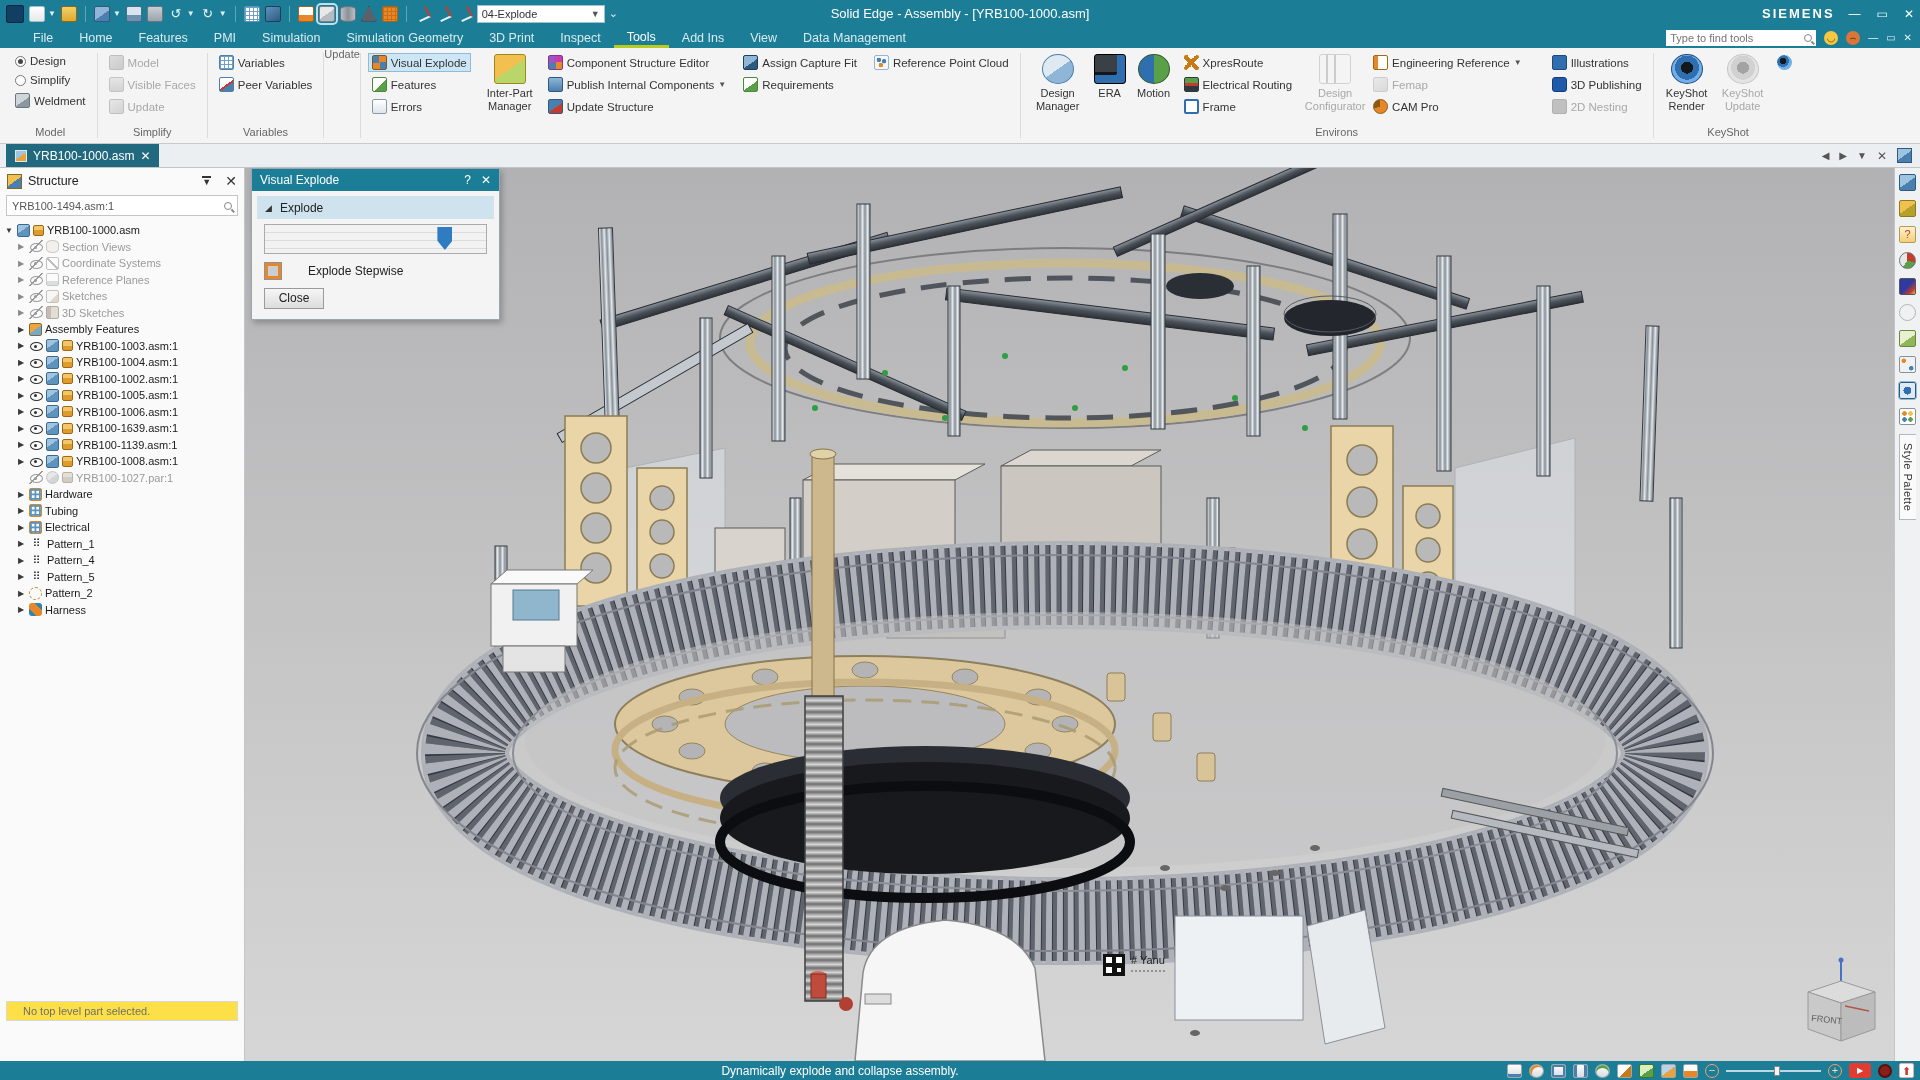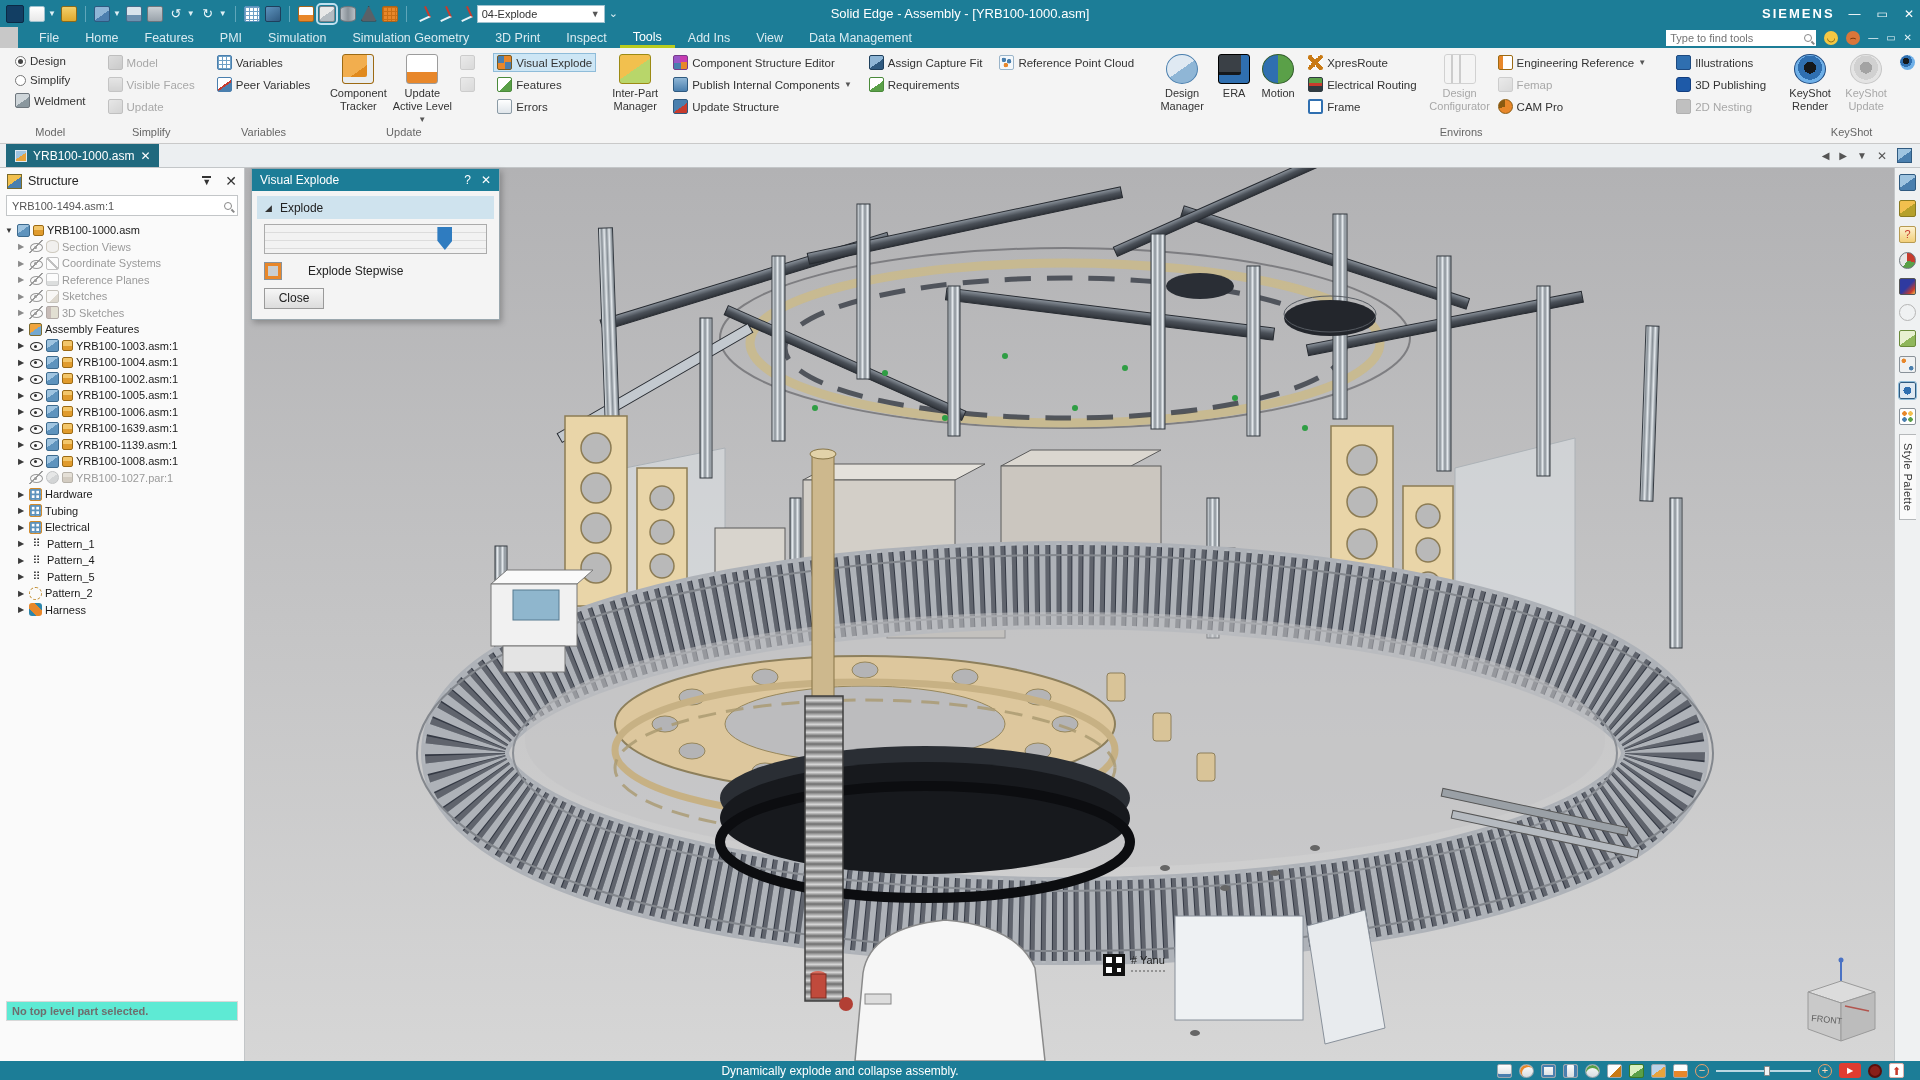--- a/index.html
+++ b/index.html
@@ -43,21 +43,21 @@
   .view-config .caret { color:#555; font-size:9px; }
   .qa-pin { color:#dff0f5; font-size:11px; margin-left:4px; }
   .tb-title { position:absolute; left:0; right:0; text-align:center; font-size:13px; pointer-events:none; }
   .tb-right { margin-left:auto; display:flex; align-items:center; gap:14px; z-index:2; }
   .brand { font-weight:bold; letter-spacing:2px; font-size:13px; }
   .winbtns { display:flex; gap:16px; font-size:12px; }
   .winbtns span { cursor:default; }
 
   
   .tabrow { height:21px; background:#1c7d97; display:flex; align-items:stretch; color:#d9ebf1;
-    padding-left:8px; position:relative;margin-left:18px; }
+    padding-left:20px; position:relative; }
   .tabs { display:flex; }
   .tab { padding:1px 13px 0; display:flex; align-items:center; font-size:12.5px; cursor:default; }
   .tab.active { color:#fff; border-bottom:3px solid #b9cc1e; padding-bottom:0; }
   .tabrow-right { margin-left:auto; display:flex; align-items:center; gap:8px; padding-right:8px; }
   .findbox { width:150px; height:16px; background:#fff; display:flex; align-items:center; padding:0 4px; }
   .findbox input { border:none; outline:none; width:120px; font-size:11px; color:#666;
     font-family:"Liberation Sans",sans-serif; }
   .mag { width:8px; height:8px; border:1.5px solid #888; border-radius:50%; position:relative; margin-left:auto; }
   .mag::after { content:""; position:absolute; width:4px; height:1.5px; background:#888;
     transform:rotate(45deg); left:6px; top:7px; }
@@ -182,22 +182,22 @@
   .ti-plane { background:linear-gradient(180deg,#fff 0 60%,#b9c4cc 60%); border:1px solid #8a9aa5; }
   .ti-sketch { background:linear-gradient(135deg,#fdf6e2 0 60%,#e8b64c 60%); border:1px solid #a98b3f; }
   .ti-sketch3d { background:linear-gradient(90deg,#e46a4a 0 40%,#e8c64c 40%); border:1px solid #a05030; }
   .ti-asmfeat { background:linear-gradient(145deg,#f0a43c 0 50%,#74a8cf 50%); border:1px solid #7c6a2f; }
   .ti-grid { background:#fff; border:1px solid #d08a2c;
     background-image:linear-gradient(#5e93bd 1.5px,transparent 1.5px),linear-gradient(90deg,#5e93bd 1.5px,transparent 1.5px);
     background-size:4.5px 4.5px; }
   .ti-pattern { border:none; border-radius:0; color:#2a2a2a; font-size:11px; line-height:13px; text-align:center; width:15px; }
   .ti-pattern2 { border:1px dashed #c08a2c; border-radius:50%; background:none; }
   .ti-harness { background:linear-gradient(45deg,#2e86ab 0 30%,#e8872a 30% 70%,#2e86ab 70%); border-radius:3px; }
-  .pf-msg { position:absolute; left:6px; right:6px; bottom:40px; background:#5eead4;
-    border:1px solid #d8d8d8; color:#6e6e6e; font-size:11px; padding:3px 5px;font-weight:bold; }
+  .pf-msg { position:absolute; left:6px; right:6px; bottom:40px; background:#fde047;
+    border:1px solid #d8d8d8; color:#6e6e6e; font-size:11px; padding:3px 16px; }
 
   
   .vx { position:absolute; left:251px; top:0; width:249px; background:#f4f4f4;
     border:1px solid #9aa7ae; box-shadow:2px 3px 6px rgba(0,0,0,.25); z-index:10; }
   .vx-title { height:22px; background:#1c7d97; color:#fff; display:flex; align-items:center;
     padding:0 8px; font-size:12px; }
   .vx-title .sp { flex:1; }
   .vx-title .b { font-size:12px; margin-left:10px; cursor:default; }
   .vx-sec { height:23px; background:#cfe3ee; display:flex; align-items:center; gap:8px;
     margin:5px; padding:0 8px; font-size:12px; color:#222; }
@@ -236,21 +236,21 @@
   .rb-palette { background:#fff; border:1px solid #8a9299;
     background-image:radial-gradient(circle at 30% 30%,#e8872a 2px,transparent 2.5px),
                      radial-gradient(circle at 70% 30%,#f2c04e 2px,transparent 2.5px),
                      radial-gradient(circle at 30% 70%,#4a7fae 2px,transparent 2.5px),
                      radial-gradient(circle at 70% 70%,#5aa048 2px,transparent 2.5px); }
   .rb-tab { writing-mode:vertical-rl; font-size:11px; color:#333; background:#fafafa;
     border:1px solid #b5b8ba; border-right:none; padding:8px 2px; letter-spacing:.5px; }
 
   
   .statusbar { height:19px; background:#1c7d97; display:flex; align-items:center; color:#fff;
-    position:relative; padding:0 16px; }
+    position:relative; padding:0 6px; }
   .sb-msg { position:absolute; left:0; right:240px; text-align:center; font-size:12px; pointer-events:none; }
   .sb-right { margin-left:auto; display:flex; align-items:center; gap:7px; z-index:2; }
   .sb-icon { width:15px; height:14px; border-radius:2px; background:linear-gradient(180deg,#fdfdfd,#d8dde0); border:1px solid #9aa7ae; }
   .sbi-capture-screen { box-shadow:inset 0 -3px 0 #4a7fae; }
   .sbi-zoom { border-radius:50%; box-shadow:inset 2px 2px 0 #e8872a; }
   .sbi-fit { box-shadow:inset 0 0 0 2px #4a7fae; }
   .sbi-pan { box-shadow:inset 3px 0 0 #4a7fae, inset -3px 0 0 #4a7fae; }
   .sbi-rotate { border-radius:50%; box-shadow:inset 0 3px 0 #5aa048; }
   .sbi-previous-view { background:linear-gradient(135deg,#fdfdfd 0 55%,#c97a15 55%); }
   .sbi-capture-image { background:linear-gradient(145deg,#d8f0c0 0 55%,#5aa048 55%); border-color:#3a7a28; }
@@ -400,38 +400,20 @@
             <span class="ic ic-peervars"></span>
             <span>Peer Variables</span>
           </div>
       </div>
     </div>
     <div class="rgl">Variables</div>
   </div>
   <div class="rsep"></div>
 
   <div class="rgroup">
-    <div class="rgc">
-      <div class="rbig">
-          <span class="bi bi-tracker"></span>
-          <span>Component Tracker</span>
-        </div>
-      <div class="rbig">
-          <span class="bi bi-updlevel"></span>
-          <span><span>Update Active Level</span> <span class="caret">▼</span></span>
-        </div>
-      <div class="rcol">
-        <div class="rbtn disabled">
-            <span class="ic ic-small-grey1"></span>
-          </div>
-        <div class="rbtn disabled">
-            <span class="ic ic-small-grey2"></span>
-          </div>
-      </div>
-    </div>
     <div class="rgl">Update</div>
   </div>
   <div class="rsep"></div>
 
   <div class="rgroup">
     <div class="rgc">
       <div class="rcol">
         <div class="rbtn active">
             <span class="ic ic-vx"></span>
             <span>Visual Explode</span>

